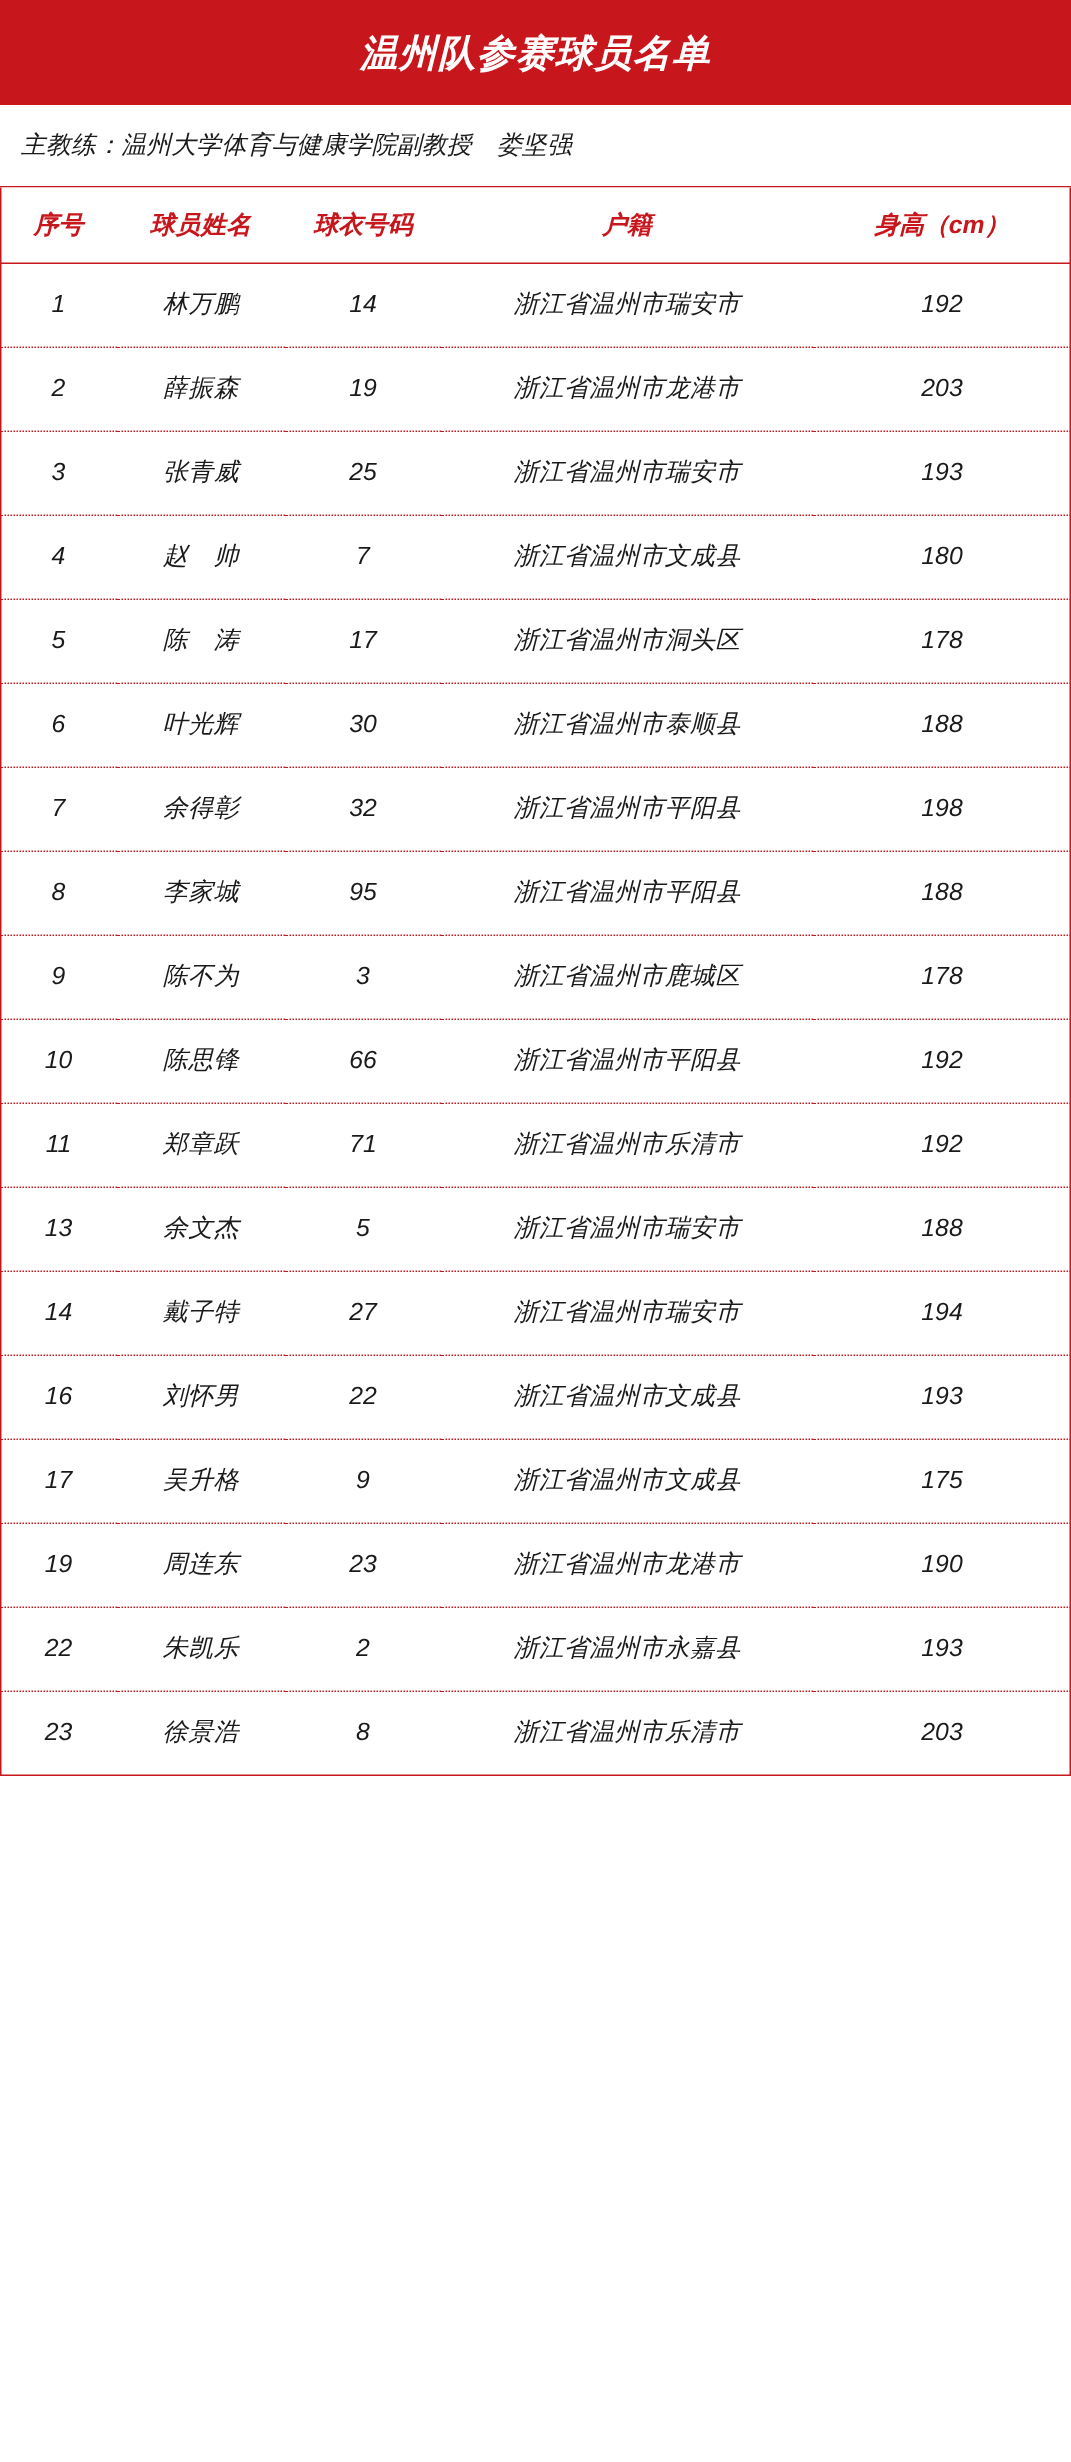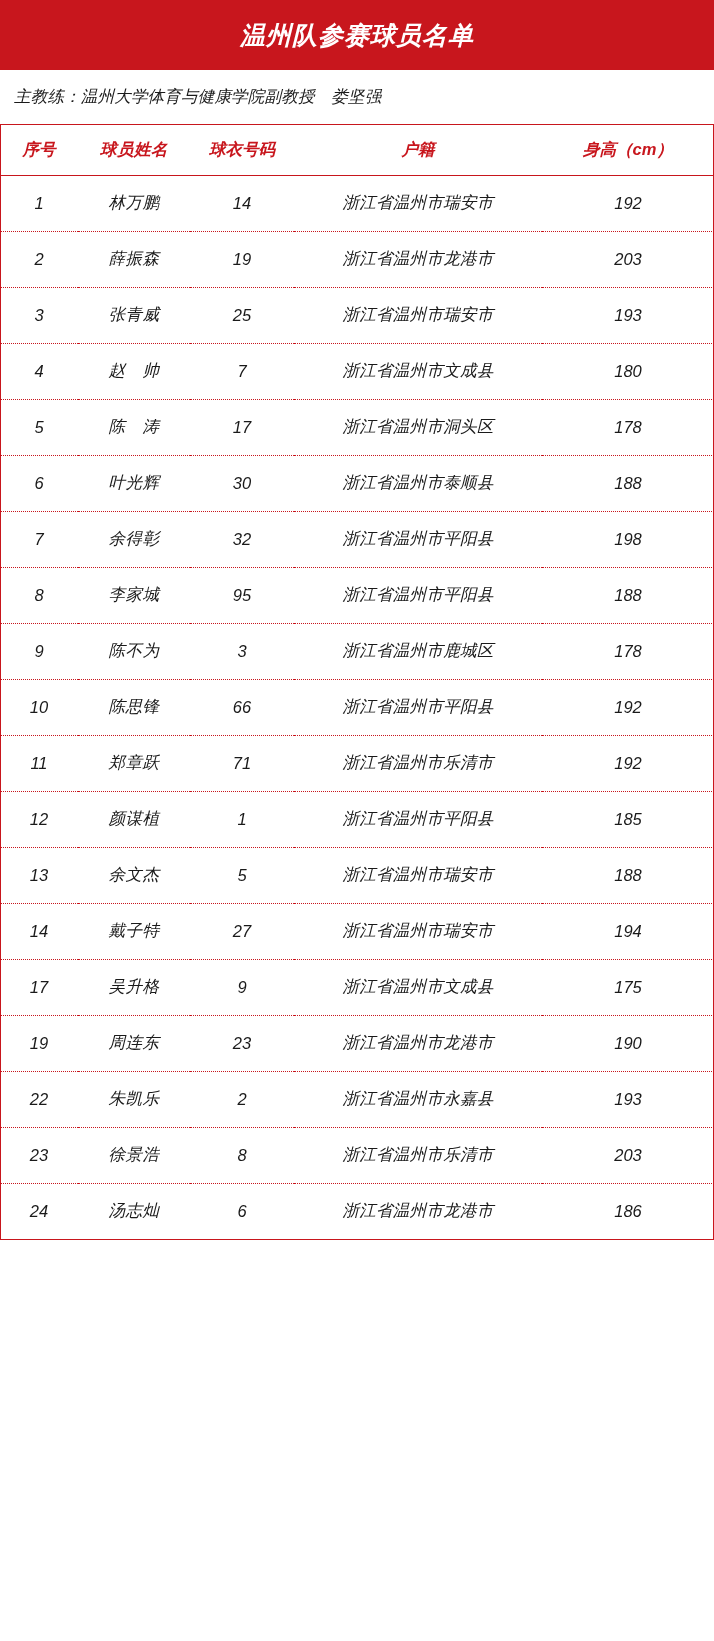--- a/index.html
+++ b/index.html
@@ -202,39 +202,39 @@
           <td class="hgt">192</td>
         </tr>
         <tr>
           <td class="idx">11</td>
           <td class="name">郑章跃</td>
           <td class="num">71</td>
           <td class="home">浙江省温州市乐清市</td>
           <td class="hgt">192</td>
         </tr>
         <tr>
-          <td class="idx">12</td>
-          <td class="name">颜谋植</td>
-          <td class="num">1</td>
-          <td class="home">浙江省温州市平阳县</td>
-          <td class="hgt">185</td>
-        </tr>
-        <tr>
           <td class="idx">13</td>
           <td class="name">余文杰</td>
           <td class="num">5</td>
           <td class="home">浙江省温州市瑞安市</td>
           <td class="hgt">188</td>
         </tr>
         <tr>
           <td class="idx">14</td>
           <td class="name">戴子特</td>
           <td class="num">27</td>
           <td class="home">浙江省温州市瑞安市</td>
           <td class="hgt">194</td>
+        </tr>
+        <tr>
+          <td class="idx">16</td>
+          <td class="name">刘怀男</td>
+          <td class="num">22</td>
+          <td class="home">浙江省温州市文成县</td>
+          <td class="hgt">193</td>
         </tr>
         <tr>
           <td class="idx">17</td>
           <td class="name">吴升格</td>
           <td class="num">9</td>
           <td class="home">浙江省温州市文成县</td>
           <td class="hgt">175</td>
         </tr>
         <tr>
           <td class="idx">19</td>
@@ -250,24 +250,17 @@
           <td class="home">浙江省温州市永嘉县</td>
           <td class="hgt">193</td>
         </tr>
         <tr>
           <td class="idx">23</td>
           <td class="name">徐景浩</td>
           <td class="num">8</td>
           <td class="home">浙江省温州市乐清市</td>
           <td class="hgt">203</td>
         </tr>
-        <tr>
-          <td class="idx">24</td>
-          <td class="name">汤志灿</td>
-          <td class="num">6</td>
-          <td class="home">浙江省温州市龙港市</td>
-          <td class="hgt">186</td>
-        </tr>
       </tbody>
   </table>
 
   <div class="bottom-rule"></div>
 </div>
 
 </body></html>

